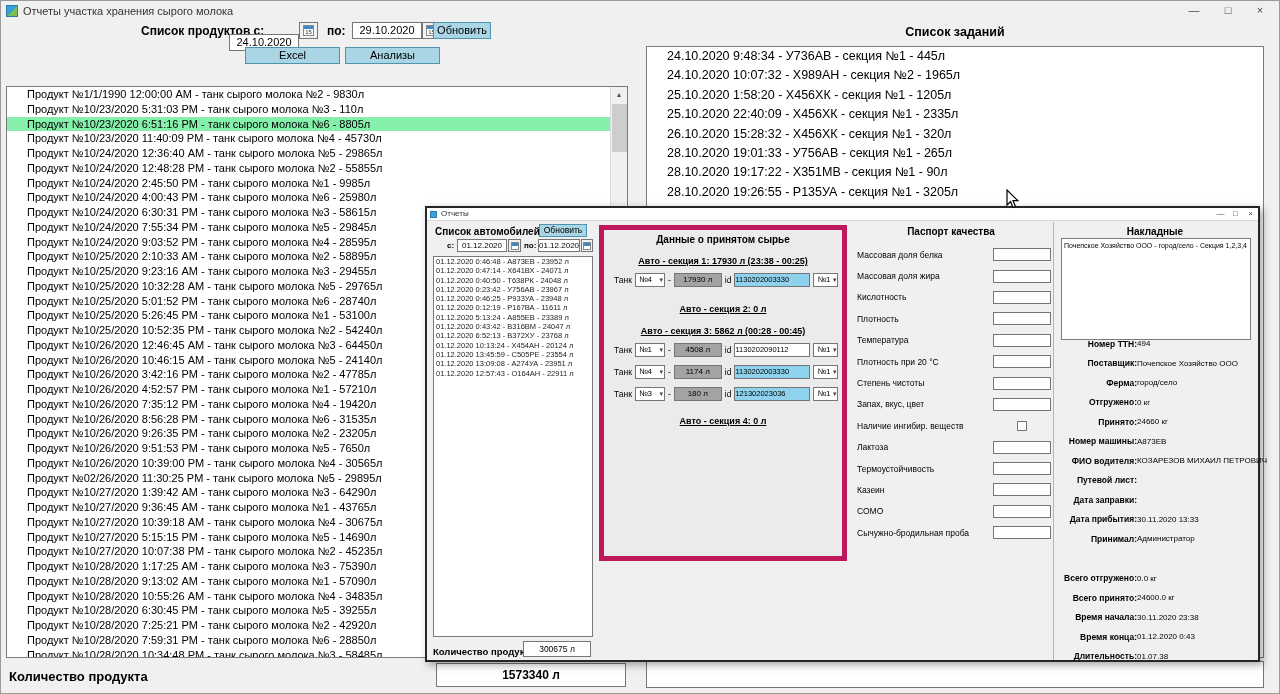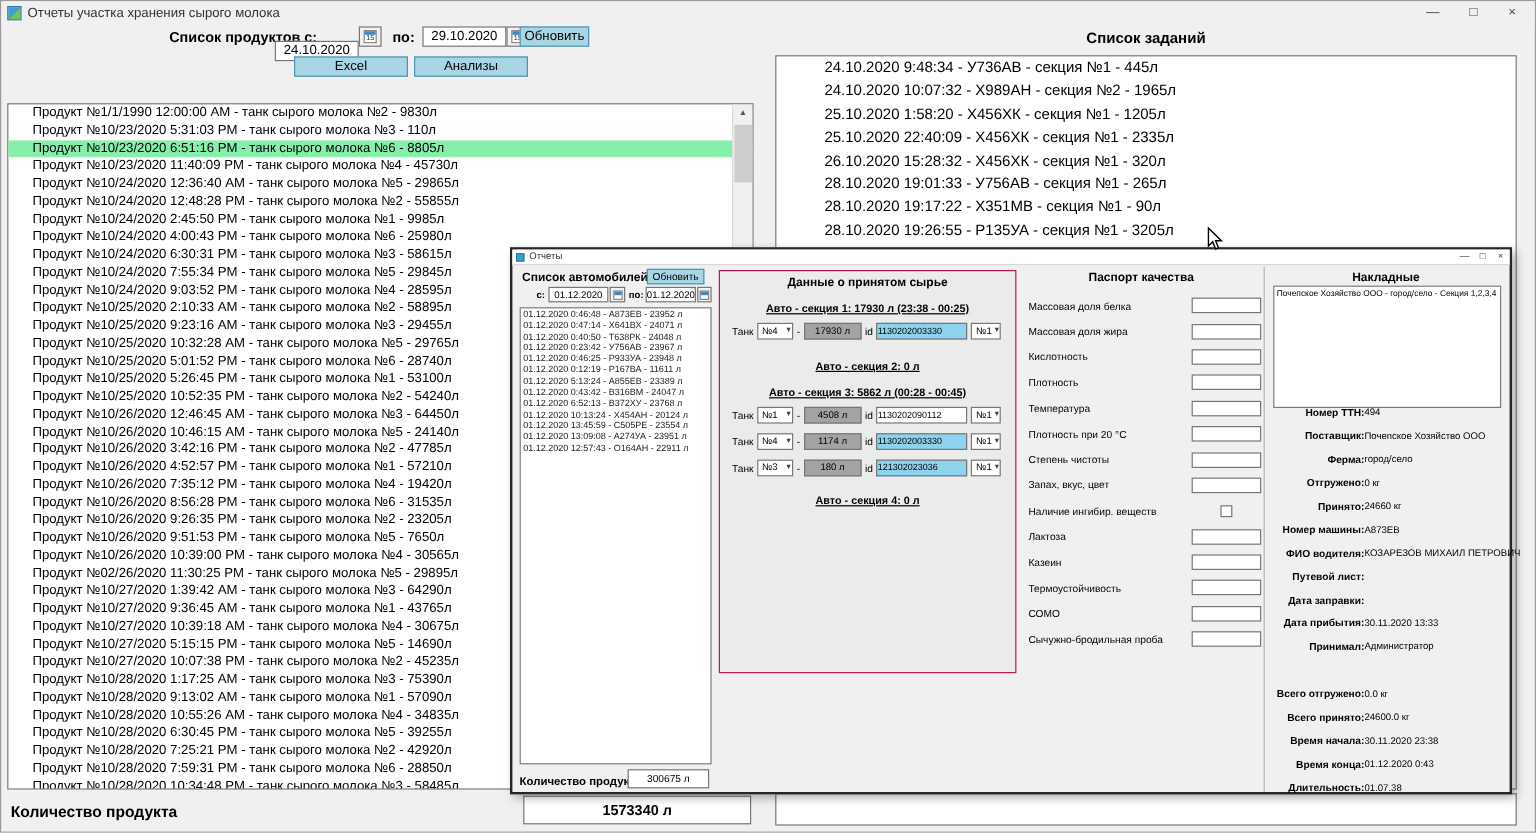--- a/index.html
+++ b/index.html
@@ -21,21 +21,21 @@
   .cal-btn { position:absolute; width:19px; height:17px; background:#f2f2f2; border:1px solid #767676; }
   .cal-ico { display:block; width:11px; height:11px; margin:2px auto 0; background:#fff; border:1px solid #888; position:relative; }
   .cal-ico::before { content:""; position:absolute; top:0; left:0; right:0; height:3px; background:#3f87c5; }
   .cal-day { display:block; font-style:normal; font-size:6px; text-align:center; margin-top:3px; color:#333; line-height:6px; }
   .btn { position:absolute; background:#a9d5e4; border:1px solid #4d94ac; font-size:11px; text-align:center; color:#000; }
 
   
   .listbox { position:absolute; background:#fff; border:1px solid #7a7a7a; overflow:hidden; }
   .products-listbox .lrow { height:14.75px; line-height:14.75px; font-size:11px; padding-left:20px; white-space:nowrap; color:#000; }
   .products-listbox .lrow.selected { background:#86efac; }
-  .tasks-listbox .lrow { height:19.4px; line-height:19.4px; font-size:12.5px; padding-left:8px; white-space:nowrap;margin-left:32px; }
+  .tasks-listbox .lrow { height:19.4px; line-height:19.4px; font-size:12.5px; padding-left:20px; white-space:nowrap; }
   .scrollbar { position:absolute; top:0; right:0; bottom:0; width:17px; background:#f0f0f0; border-left:1px solid #dcdcdc; }
   .sb-btn { height:16px; line-height:16px; text-align:center; font-size:7px; color:#555; }
   .sb-down { position:absolute; bottom:0; width:100%; }
   .sb-thumb { position:absolute; top:17px; left:1px; width:15px; height:48px; background:#cdcdcd; }
 
   
   .bottom-label { position:absolute; left:8px; top:668px; font-size:13px; font-weight:bold; }
   .qty-box { position:absolute; left:435px; top:662px; width:190px; height:24px; background:#fff; border:1px solid #767676;
              font-size:12px; font-weight:bold; text-align:center; line-height:22px; }
   .br-box { position:absolute; left:645px; top:660px; width:618px; height:27px; background:#fff; border:1px solid #767676; }
@@ -59,21 +59,21 @@
   .sdate { position:absolute; height:13px; background:#fff; border:1px solid #767676; font-size:8px; text-align:center; line-height:11px; }
   .scal { position:absolute; width:13px; height:13px; background:#f2f2f2; border:1px solid #767676; }
   .scal .cal-ico { width:8px; height:8px; margin-top:1.5px; }
   .veh-listbox { left:6px; top:34px; width:160px; height:381px; }
   .veh-listbox .lrow { height:9.3px; line-height:9.3px; font-size:7.5px; padding-left:2px; white-space:nowrap; color:#222; }
   .veh-qty-label { position:absolute; left:6px; top:424px; font-size:9.5px; font-weight:bold; }
   .veh-qty-box { position:absolute; left:96px; top:419px; width:68px; height:16px; background:#fff; border:1px solid #767676;
                  font-size:8.5px; text-align:center; line-height:14px; }
 
   
-  .raw-panel { position:absolute; left:172px; top:3px; width:248px; height:336px; background:#ebebeb; border:1px solid #be185d; }
+  .raw-panel { position:absolute; left:172px; top:3px; width:248px; height:336px; background:#ebebeb; border:5px solid #be185d; }
   .raw-header { position:absolute; left:0; top:4px; width:100%; text-align:center; font-size:10px; font-weight:bold; }
   .raw-sec-title { position:absolute; left:0; width:100%; text-align:center; font-size:9px; font-weight:bold; text-decoration:underline; }
   .raw-row { position:absolute; left:0; width:100%; height:15px; display:flex; align-items:center; gap:3px; padding-left:10px; }
   .tk-label,.id-label { font-size:8.5px; }
   .dash { font-size:8.5px; }
   .combo { position:relative; width:30px; height:14px; background:#fff; border:1px solid #767676; font-size:8px;
            text-align:left; padding-left:3px; line-height:12px; }
   .combo i { font-style:normal; }
   .combo .arr { position:absolute; right:1px; top:0; font-size:7px; font-weight:normal; color:#444; line-height:12px; }
   .combo.sec { width:25px; }
@@ -325,25 +325,25 @@
           </div>
           <div class="q-row check">
             <span class="q-label">Наличие ингибир. веществ</span>
             <span class="q-input"></span>
           </div>
           <div class="q-row">
             <span class="q-label">Лактоза</span>
             <span class="q-input"></span>
           </div>
           <div class="q-row">
+            <span class="q-label">Термоустойчивость</span>
+            <span class="q-input"></span>
+          </div>
+          <div class="q-row">
             <span class="q-label">Казеин</span>
-            <span class="q-input"></span>
-          </div>
-          <div class="q-row">
-            <span class="q-label">Термоустойчивость</span>
             <span class="q-input"></span>
           </div>
           <div class="q-row">
             <span class="q-label">СОМО</span>
             <span class="q-input"></span>
           </div>
           <div class="q-row">
             <span class="q-label">Сычужно-бродильная проба</span>
             <span class="q-input"></span>
           </div>

